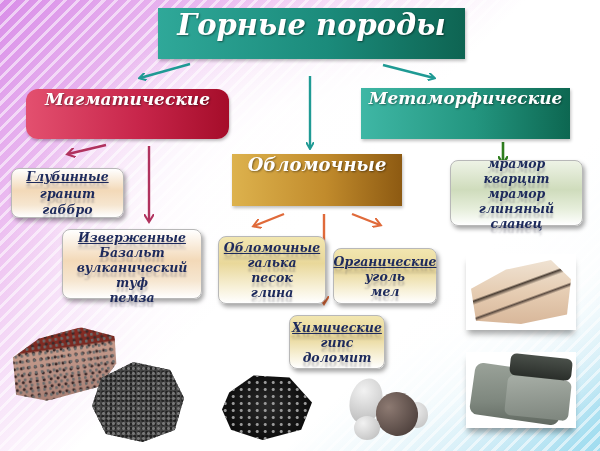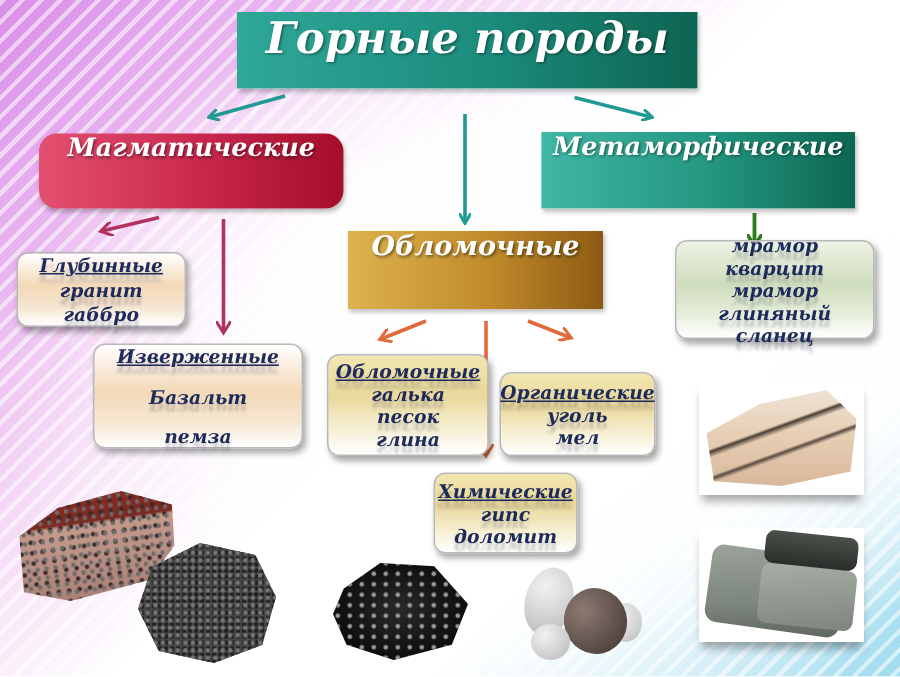--- a/index.html
+++ b/index.html
@@ -205,20 +205,21 @@
 
 <div class="card card-tan glub">
   <span class="hdr">Глубинные</span>
   <span>гранит</span>
   <span>габбро</span>
 </div>
 
 <div class="card card-tan izv">
   <span class="hdr">Изверженные</span>
   <span>Базальт</span>
+  <span>вулканический туф</span>
   <span>пемза</span>
 </div>
 
 <div class="card card-gold oblo">
   <span class="hdr">Обломочные</span>
   <span>галька</span>
   <span>песок</span>
   <span>глина</span>
 </div>
 

